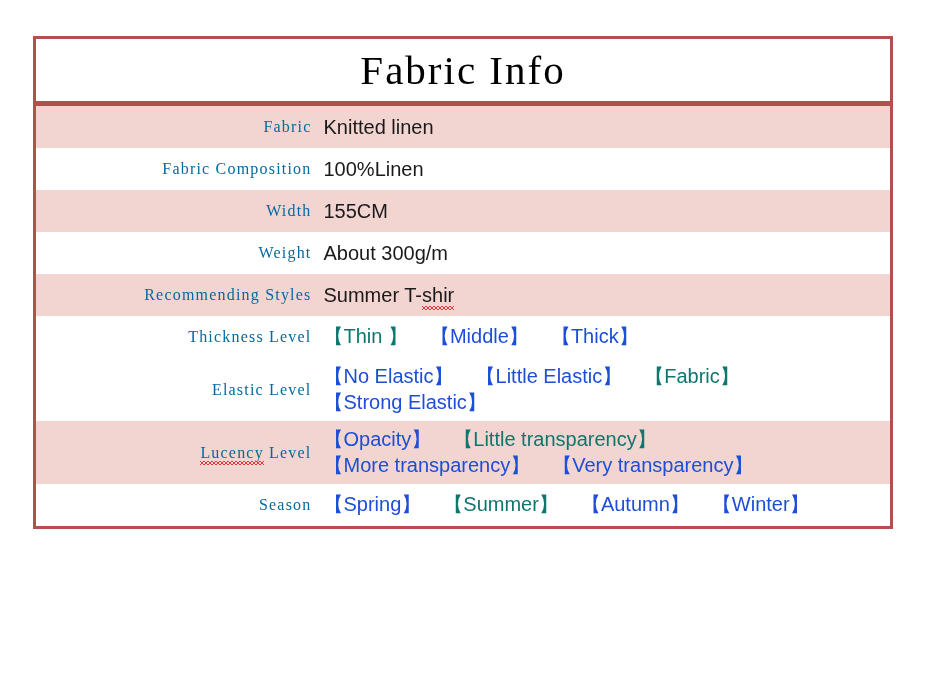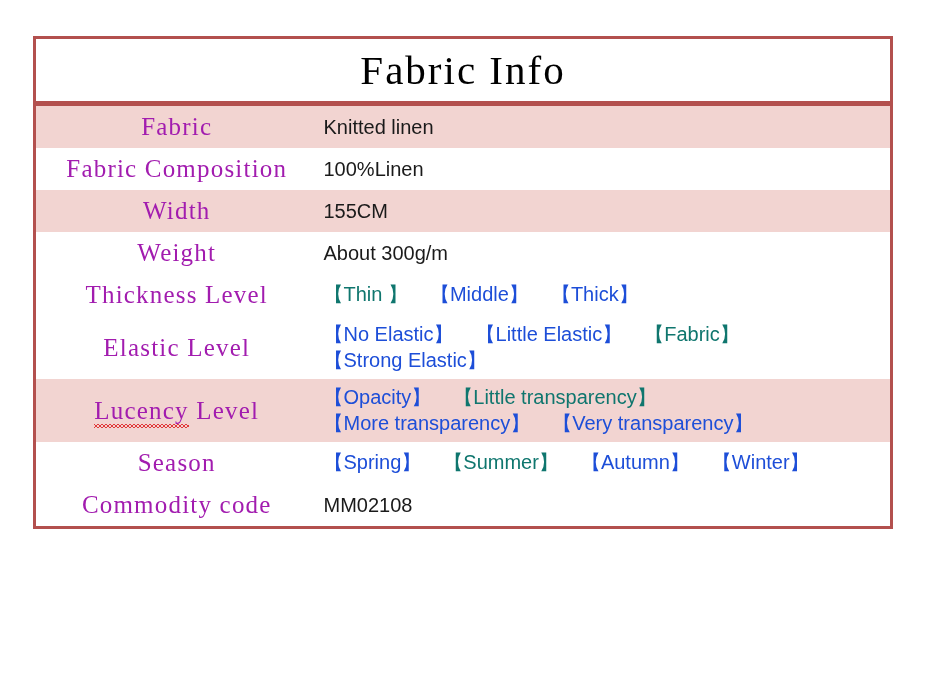--- a/index.html
+++ b/index.html
@@ -64,24 +64,24 @@
   }
   tr.data-row td.label-cell {
     border-right: 4px solid #b3504e;
   }
 
   tr.row-pink td { background: #f2d4d1; }
   tr.row-white td { background: #ffffff; }
 
   .label-cell {
     width: 282px;
-    text-align: center;
+    text-align: right;
     font-family: "Liberation Serif", serif;
-    font-size: 25px;
-    color: #a21caf;
+    font-size: 16px;
+    color: #0369a1;
     letter-spacing: 1.2px;
     padding: 0 6px !important;
   }
   .value-cell {
     text-align: left;
     font-family: "Liberation Sans", sans-serif;
     font-size: 19px;
     color: #1a1a1a;
     padding: 0 6px !important;
   }
@@ -158,20 +158,24 @@
           <td class="value-cell h-single"><span class="plain-value">100%Linen</span></td>
         </tr>
         <tr class="data-row row-pink">
           <td class="label-cell h-single"><span>Width</span></td>
           <td class="value-cell h-single"><span class="plain-value">155CM</span></td>
         </tr>
         <tr class="data-row row-white">
           <td class="label-cell h-single"><span>Weight</span></td>
           <td class="value-cell h-single"><span class="plain-value">About 300g/m</span></td>
         </tr>
+        <tr class="data-row row-pink">
+          <td class="label-cell h-single"><span>Recommending Styles</span></td>
+          <td class="value-cell h-single"><span class="plain-value"><span>Summer T-</span><span class="squiggle">shir</span></span></td>
+        </tr>
         <tr class="data-row row-white">
           <td class="label-cell h-single"><span>Thickness Level</span></td>
           <td class="value-cell h-single">
             <span class="opt-line"><span class="opt sel">【Thin 】</span><span class="opt">【Middle】</span><span class="opt">【Thick】</span></span>
           </td>
         </tr>
         <tr class="data-row row-white">
           <td class="label-cell h-double"><span>Elastic Level</span></td>
           <td class="value-cell h-double">
             <span class="opt-line"><span class="opt">【No Elastic】</span><span class="opt">【Little Elastic】</span><span class="opt sel">【Fabric】</span></span>
@@ -184,20 +188,16 @@
             <span class="opt-line"><span class="opt">【Opacity】</span><span class="opt sel">【Little transparency】</span></span>
             <span class="opt-line"><span class="opt">【More transparency】</span><span class="opt">【Very transparency】</span></span>
           </td>
         </tr>
         <tr class="data-row row-white">
           <td class="label-cell h-single"><span>Season</span></td>
           <td class="value-cell h-single">
             <span class="opt-line"><span class="opt">【Spring】</span><span class="opt sel">【Summer】</span><span class="opt">【Autumn】</span><span class="opt">【Winter】</span></span>
           </td>
         </tr>
-        <tr class="data-row row-white">
-          <td class="label-cell h-single"><span>Commodity code</span></td>
-          <td class="value-cell h-single"><span class="plain-value">MM02108</span></td>
-        </tr>
       </tbody>
   </table>
 
 </div>
 
 </body></html>

